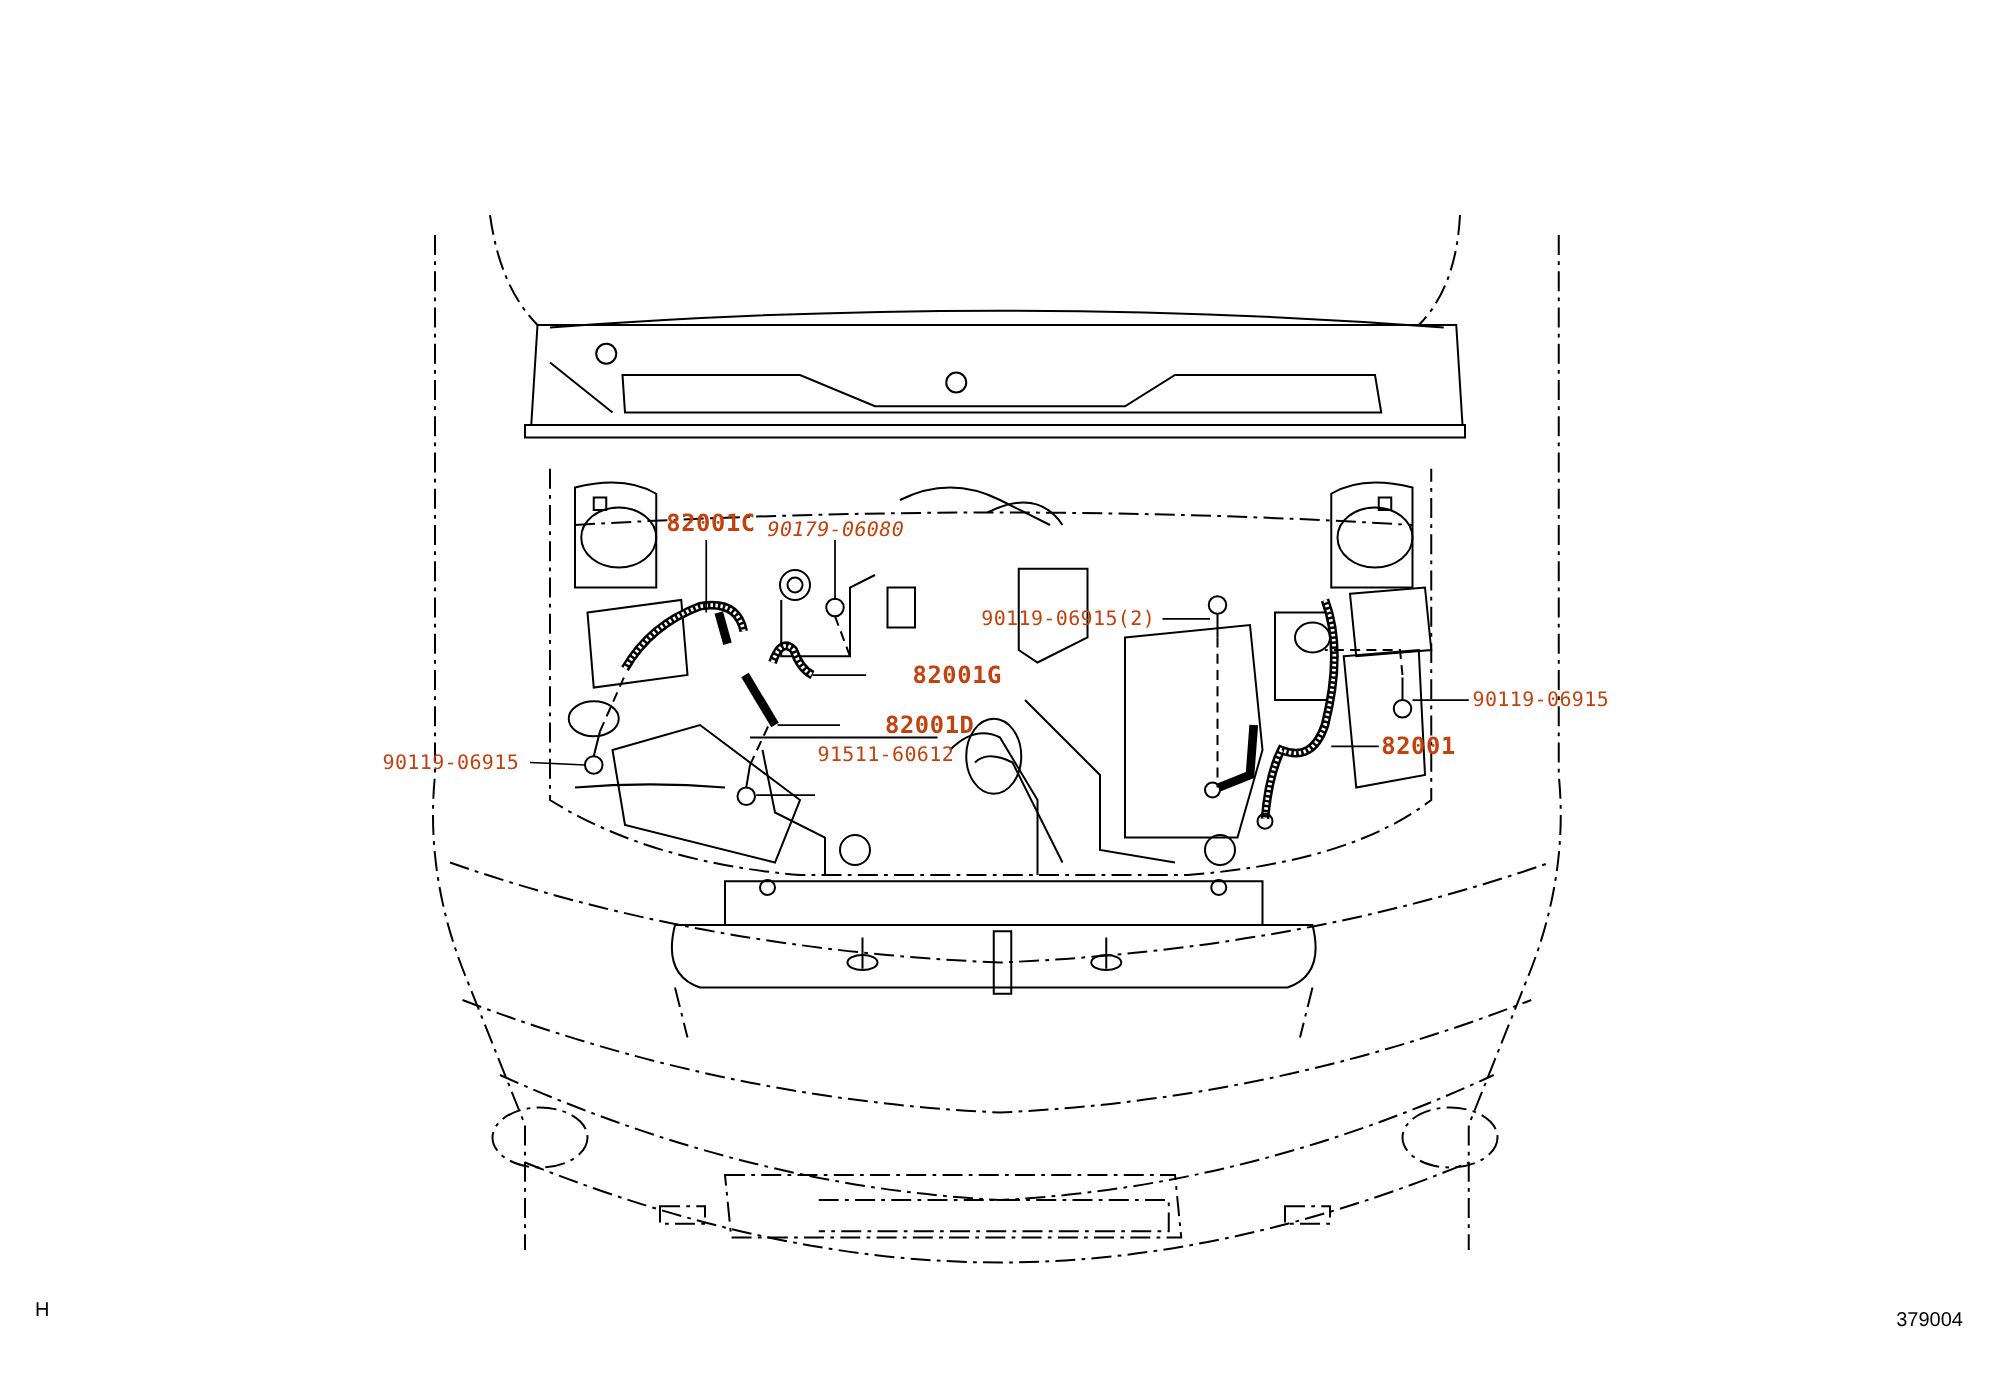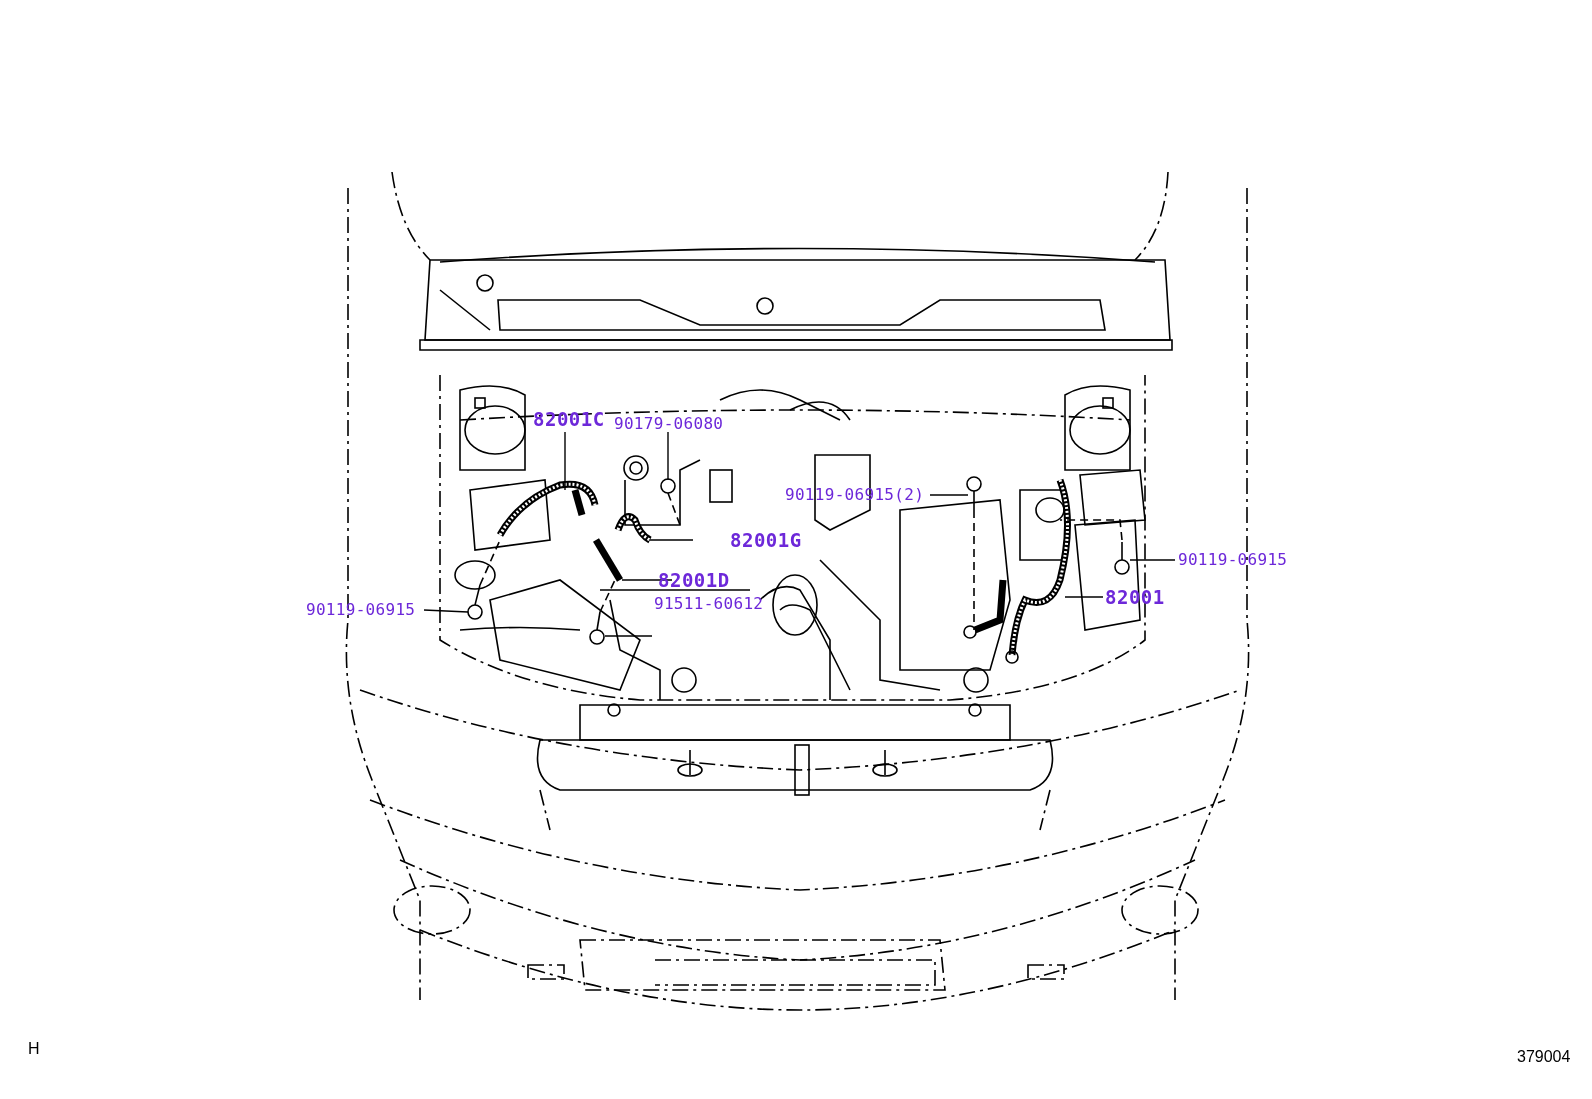--- a/index.html
+++ b/index.html
@@ -1,18 +1,18 @@
 <!DOCTYPE html>
 <html><head>
 <meta charset="utf-8">
 <style>
   html, body { margin:0; padding:0; background:#ffffff; }
   body { width:1592px; height:1099px; position:relative; overflow:hidden; font-family:"DejaVu Sans Mono", monospace; }
   #canvas { position:absolute; left:0; top:0; width:1592px; height:1099px; }
-  .lbl { position:absolute; font-family:"DejaVu Sans Mono", monospace; color:#6d28d9; white-space:nowrap; line-height:1; }
+  .lbl { position:absolute; font-family:"DejaVu Sans Mono", monospace; color:#c2410c; white-space:nowrap; line-height:1; }
   .lbl.big { font-size:19px; font-weight:bold; letter-spacing:0.5px; }
   .lbl.small { font-size:16px; letter-spacing:0.3px; }
   .corner { position:absolute; font-family:"Liberation Sans", sans-serif; font-size:16px; color:#000; }
   svg .s { fill:none; stroke:#000; stroke-width:1.6; }
   svg .d { fill:none; stroke:#000; stroke-width:1.6; stroke-dasharray:16 5 3 5; }
   svg .dd { fill:none; stroke:#000; stroke-width:1.6; stroke-dasharray:8 5; }
   svg .w { fill:none; stroke:#000; stroke-width:7; }
   svg .wi { fill:none; stroke:#fff; stroke-width:3; stroke-dasharray:2 2; }
   svg .ld { fill:none; stroke:#000; stroke-width:1.4; }
 </style>
@@ -135,23 +135,23 @@
   <path class="ld" d="M622 580 L672 580"></path>
   <path class="ld" d="M605 636 L652 636"></path>
   <path class="ld" d="M424 610 L468 612"></path>
   <path class="ld" d="M930 495 L968 495"></path>
   <path class="ld" d="M1130 560 L1175 560"></path>
   <path class="ld" d="M1065 597 L1103 597"></path>
 </svg>
 </div>
 
 <div class="lbl big" style="left:533px;top:410px;">82001C</div>
-<div class="lbl small" style="left:614px;top:416px;">90179-06080</div>
+<div class="lbl small" style="left:614px;top:416px;font-style:italic;">90179-06080</div>
 <div class="lbl big" style="left:730px;top:531px;">82001G</div>
-<div class="lbl big" style="left:658px;top:571px;">82001D</div>
+<div class="lbl big" style="left:708px;top:571px;">82001D</div>
 <div class="lbl small" style="left:654px;top:596px;">91511-60612</div>
 <div class="lbl small" style="left:306px;top:602px;">90119-06915</div>
 <div class="lbl small" style="left:785px;top:487px;">90119-06915(2)</div>
 <div class="lbl small" style="left:1178px;top:552px;">90119-06915</div>
 <div class="lbl big" style="left:1105px;top:588px;text-align:center;">82001</div>
 
 <div class="corner" style="left:28px;top:1040px;">H</div>
 <div class="corner" style="left:1517px;top:1048px;">379004</div>
 
 </body></html>

